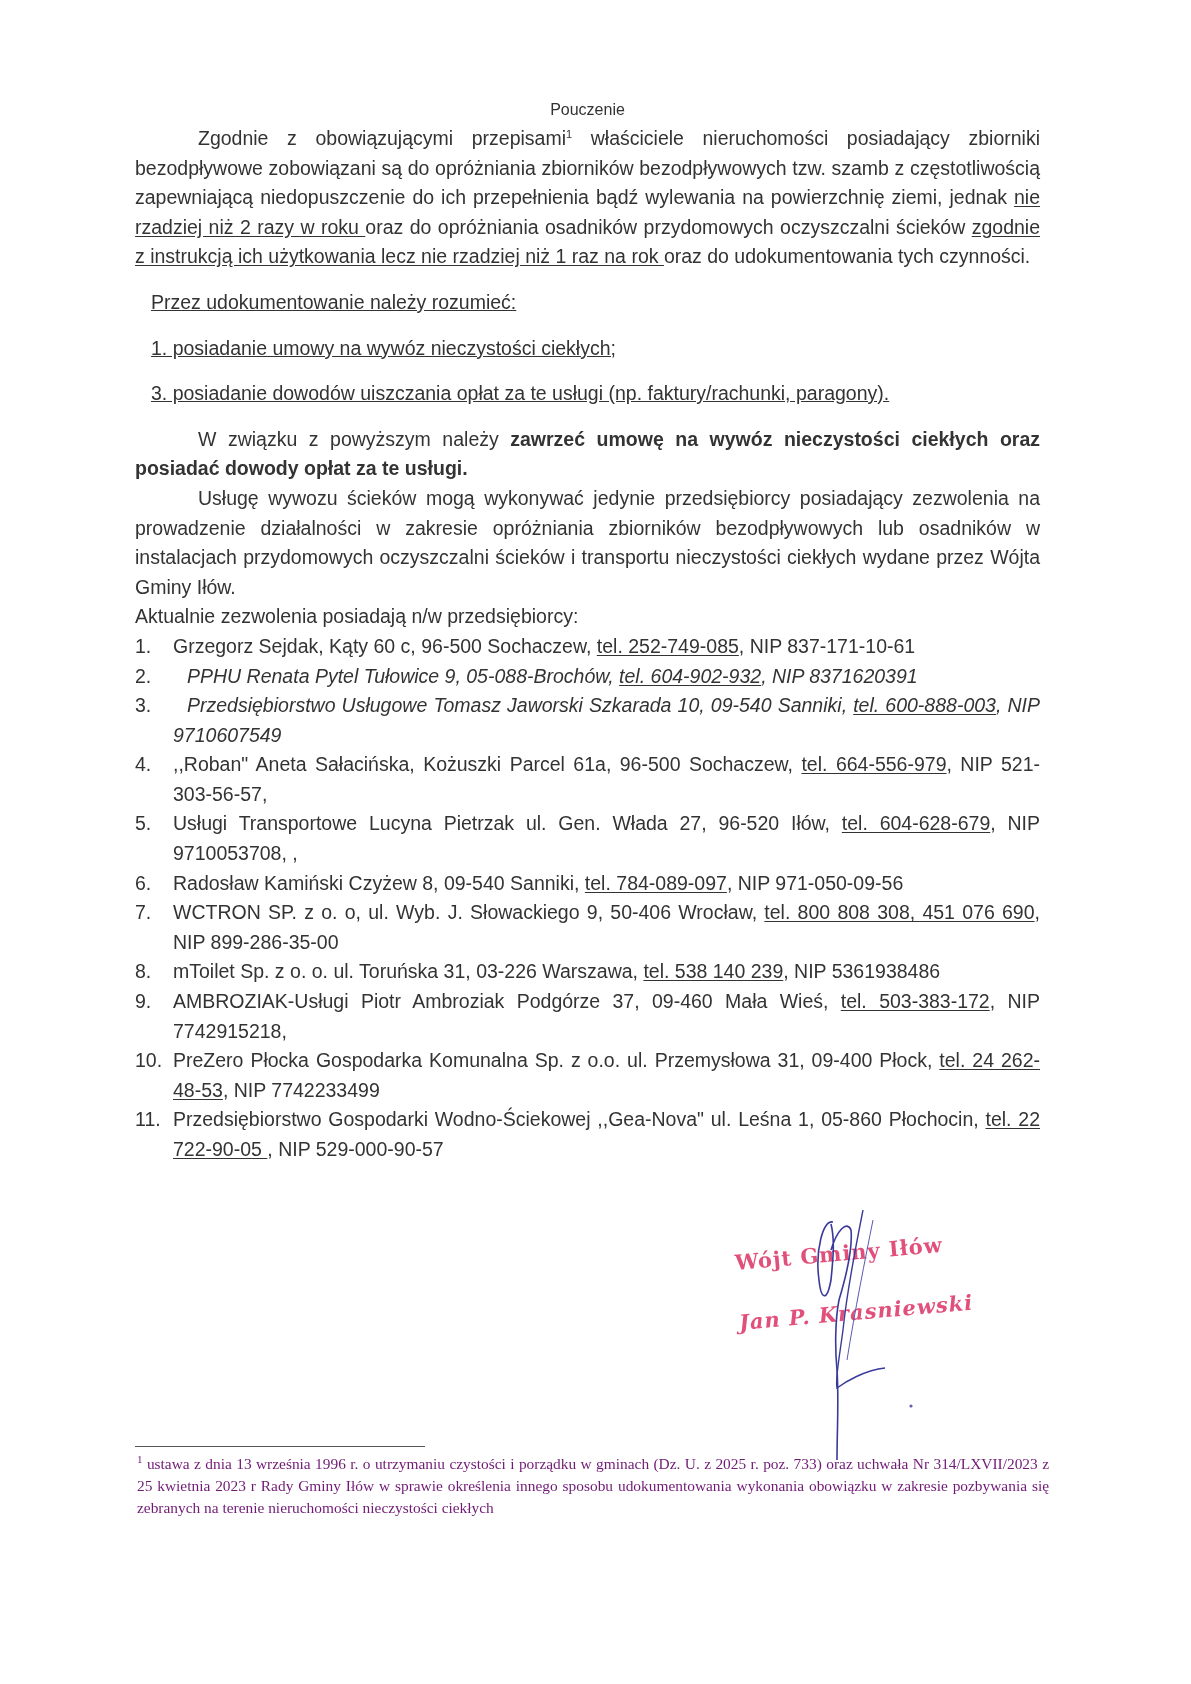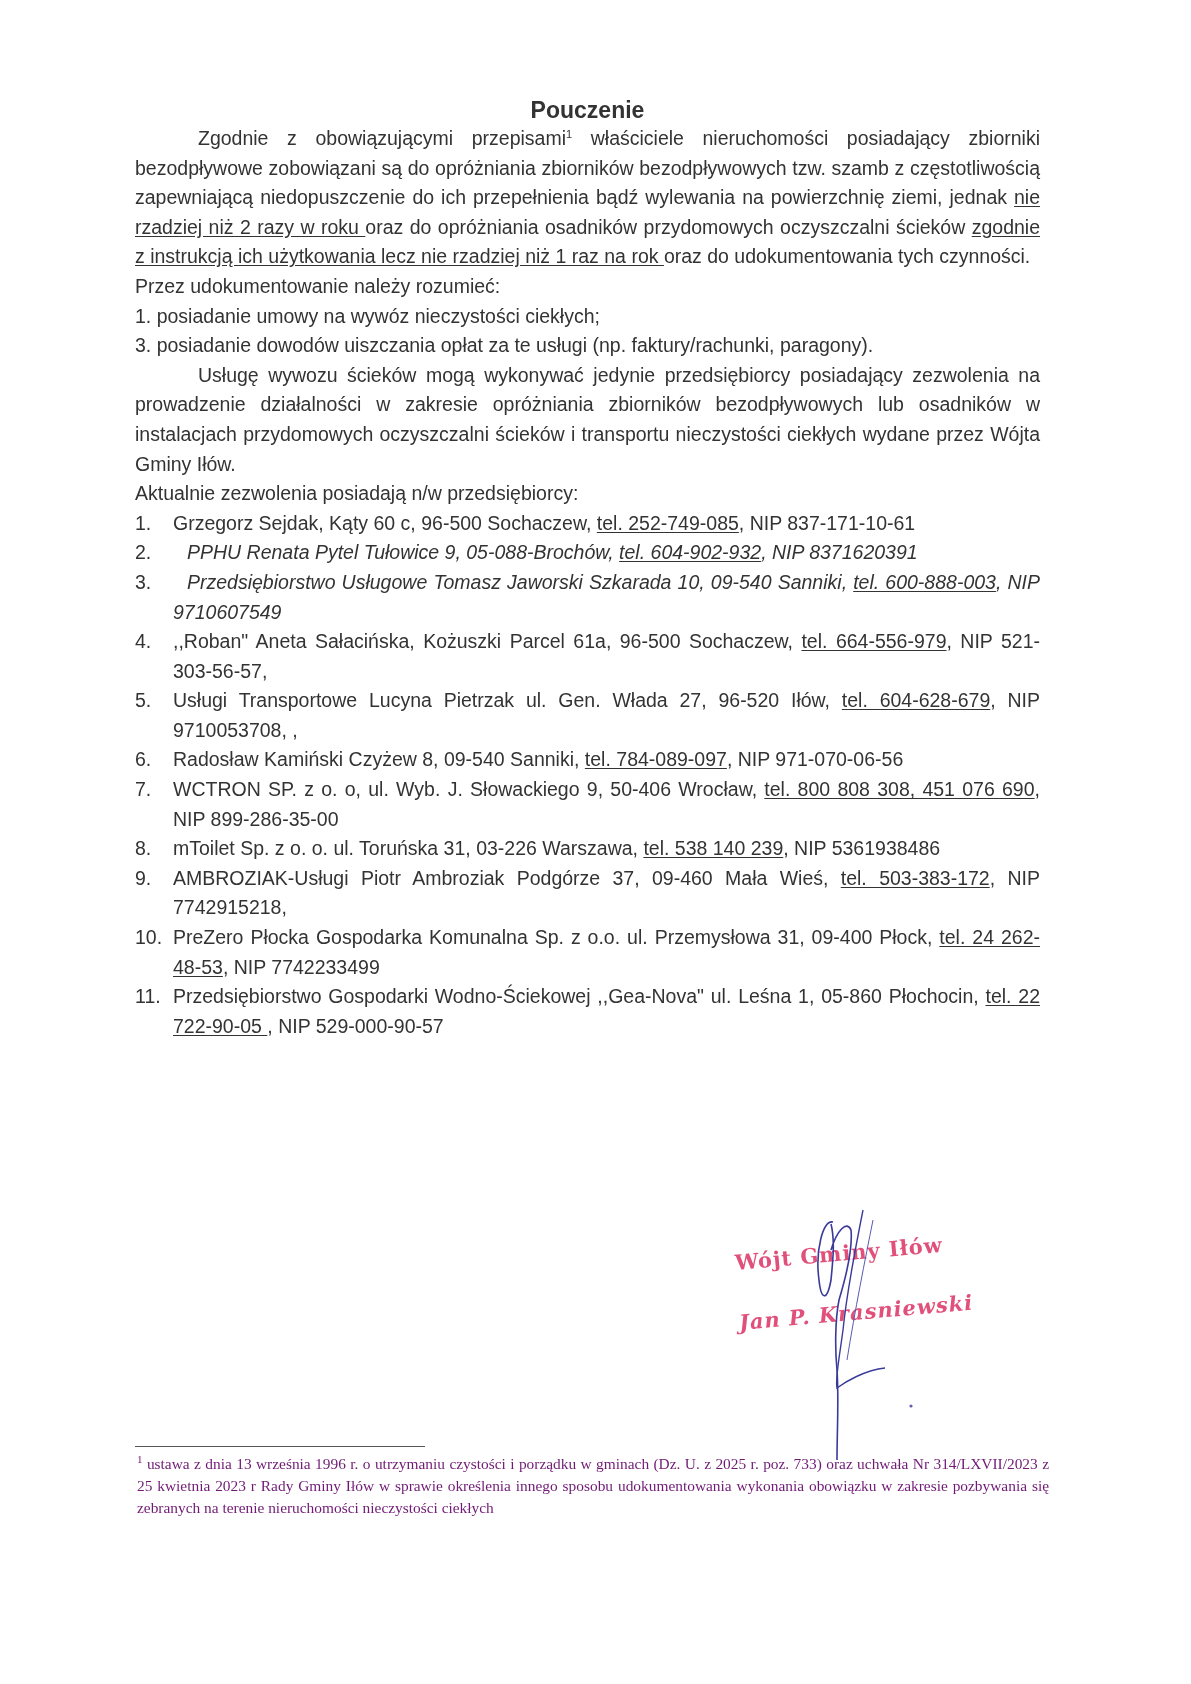--- a/index.html
+++ b/index.html
@@ -3,31 +3,31 @@
 <meta charset="utf-8">
 <style>
   html, body { margin: 0; padding: 0; background: #ffffff; }
   body { width: 1191px; height: 1684px; position: relative; overflow: hidden; }
   .page { position: absolute; left: 0; top: 0; width: 1191px; height: 1684px; background: #fff; }
   .content {
     position: absolute; left: 135px; top: 96px; width: 905px;
     font-family: "Liberation Sans", sans-serif; font-size: 19.5px; color: #333;
     line-height: 29.6px;
   }
-  .title { text-align: center; font-weight: bold; font-size: 23px; margin: 0 0 0 0; height: 28px; line-height: 28px; }
+  .title { text-align: center; font-weight: normal; font-size: 16px; margin: 0 0 0 0; height: 28px; line-height: 28px; }
   .p { text-align: justify; margin: 0; }
   .indent { text-indent: 63px; }
   u { text-decoration: underline; text-underline-offset: 2px; }
   sup { font-size: 11px; line-height: 0; }
   .b { font-weight: bold; }
   .list { margin: 0; padding: 0; list-style: none; }
   .list li { position: relative; padding-left: 38px; text-align: justify; }
   .list li .num { position: absolute; left: 0; top: 0; }
   .list li.it .body { font-style: italic; margin-left: 14px; }
-  .simple-list div { margin: 0; }
+  .simple-list div { margin: 16px; text-decoration: underline; }
   .sig {
     position: absolute; left: 735px; top: 1210px; width: 240px; height: 250px;
   }
   .stamp1, .stamp2 {
     position: absolute; font-family: "DejaVu Serif", serif; color: #e0507a; font-weight: bold;
     font-size: 21px; letter-spacing: 1px; transform: rotate(-5deg); transform-origin: left center;
     white-space: nowrap;
   }
   .stamp1 { left: 0; top: 40px; }
   .stamp2 { left: 4px; top: 100px; font-style: italic; }
@@ -48,32 +48,33 @@
     <div class="title">Pouczenie</div>
 
     <p class="p indent"><span>Zgodnie z obowiązującymi przepisami</span><sup>1</sup><span> właściciele nieruchomości posiadający zbiorniki bezodpływowe zobowiązani są do opróżniania zbiorników bezodpływowych tzw. szamb z częstotliwością zapewniającą niedopuszczenie do ich przepełnienia bądź wylewania na powierzchnię ziemi, jednak </span><u>nie rzadziej niż 2 razy w roku </u><span>oraz do opróżniania osadników przydomowych oczyszczalni ścieków </span><u>zgodnie z instrukcją ich użytkowania lecz nie rzadziej niż 1 raz na rok </u><span>oraz do udokumentowania tych czynności.</span></p>
 
     <div class="simple-list">
       <div>Przez udokumentowanie należy rozumieć:</div>
       <div>1. posiadanie umowy na wywóz nieczystości ciekłych;</div>
       <div>3. posiadanie dowodów uiszczania opłat za te usługi (np. faktury/rachunki, paragony).</div>
     </div>
 
+    <p class="p indent"><span>W związku z powyższym należy </span><span class="b">zawrzeć umowę na wywóz nieczystości ciekłych oraz posiadać dowody opłat za te usługi.</span></p>
 
     <p class="p indent">Usługę wywozu ścieków mogą wykonywać jedynie przedsiębiorcy posiadający zezwolenia na prowadzenie działalności w zakresie opróżniania zbiorników bezodpływowych lub osadników w instalacjach przydomowych oczyszczalni ścieków i transportu nieczystości ciekłych wydane przez Wójta Gminy Iłów.</p>
 
     <div>Aktualnie zezwolenia posiadają n/w przedsiębiorcy:</div>
 
     <ul class="list" id="company-list">
         <li><span class="num">1.</span><span class="body"><span>Grzegorz Sejdak, Kąty 60 c, 96-500 Sochaczew, </span><u>tel. 252-749-085</u><span>, NIP 837-171-10-61</span></span></li>
         <li class="it"><span class="num">2.</span><span class="body"><span>PPHU Renata Pytel Tułowice 9, 05-088-Brochów, </span><u>tel. 604-902-932</u><span>, NIP 8371620391</span></span></li>
         <li class="it"><span class="num">3.</span><span class="body"><span>Przedsiębiorstwo Usługowe Tomasz Jaworski Szkarada 10, 09-540 Sanniki, </span><u>tel. 600-888-003</u><span>, NIP 9710607549</span></span></li>
         <li><span class="num">4.</span><span class="body"><span>,,Roban" Aneta Sałacińska, Kożuszki Parcel 61a, 96-500 Sochaczew, </span><u>tel. 664-556-979</u><span>, NIP 521-303-56-57,</span></span></li>
         <li><span class="num">5.</span><span class="body"><span>Usługi Transportowe Lucyna Pietrzak ul. Gen. Włada 27, 96-520 Iłów, </span><u>tel. 604-628-679</u><span>, NIP 9710053708, ,</span></span></li>
-        <li><span class="num">6.</span><span class="body"><span>Radosław Kamiński Czyżew 8, 09-540 Sanniki, </span><u>tel. 784-089-097</u><span>, NIP 971-070-06-56</span></span></li>
+        <li><span class="num">6.</span><span class="body"><span>Radosław Kamiński Czyżew 8, 09-540 Sanniki, </span><u>tel. 784-089-097</u><span>, NIP 971-050-09-56</span></span></li>
         <li><span class="num">7.</span><span class="body"><span>WCTRON SP. z o. o, ul. Wyb. J. Słowackiego 9, 50-406 Wrocław, </span><u>tel. 800 808 308, 451 076 690</u><span>, NIP 899-286-35-00</span></span></li>
         <li><span class="num">8.</span><span class="body"><span>mToilet Sp. z o. o. ul. Toruńska 31, 03-226 Warszawa, </span><u>tel. 538 140 239</u><span>, NIP 5361938486</span></span></li>
         <li><span class="num">9.</span><span class="body"><span>AMBROZIAK-Usługi Piotr Ambroziak Podgórze 37, 09-460 Mała Wieś, </span><u>tel. 503-383-172</u><span>, NIP 7742915218,</span></span></li>
         <li><span class="num">10.</span><span class="body"><span>PreZero Płocka Gospodarka Komunalna Sp. z o.o. ul. Przemysłowa 31, 09-400 Płock, </span><u>tel. 24 262-48-53</u><span>, NIP 7742233499</span></span></li>
         <li><span class="num">11.</span><span class="body"><span>Przedsiębiorstwo Gospodarki Wodno-Ściekowej ,,Gea-Nova" ul. Leśna 1, 05-860 Płochocin, </span><u>tel. 22 722-90-05 </u><span>, NIP 529-000-90-57</span></span></li>
       </ul>
   </div>
 
   <div class="sig">
     <div class="stamp1">Wójt Gminy Iłów</div>

